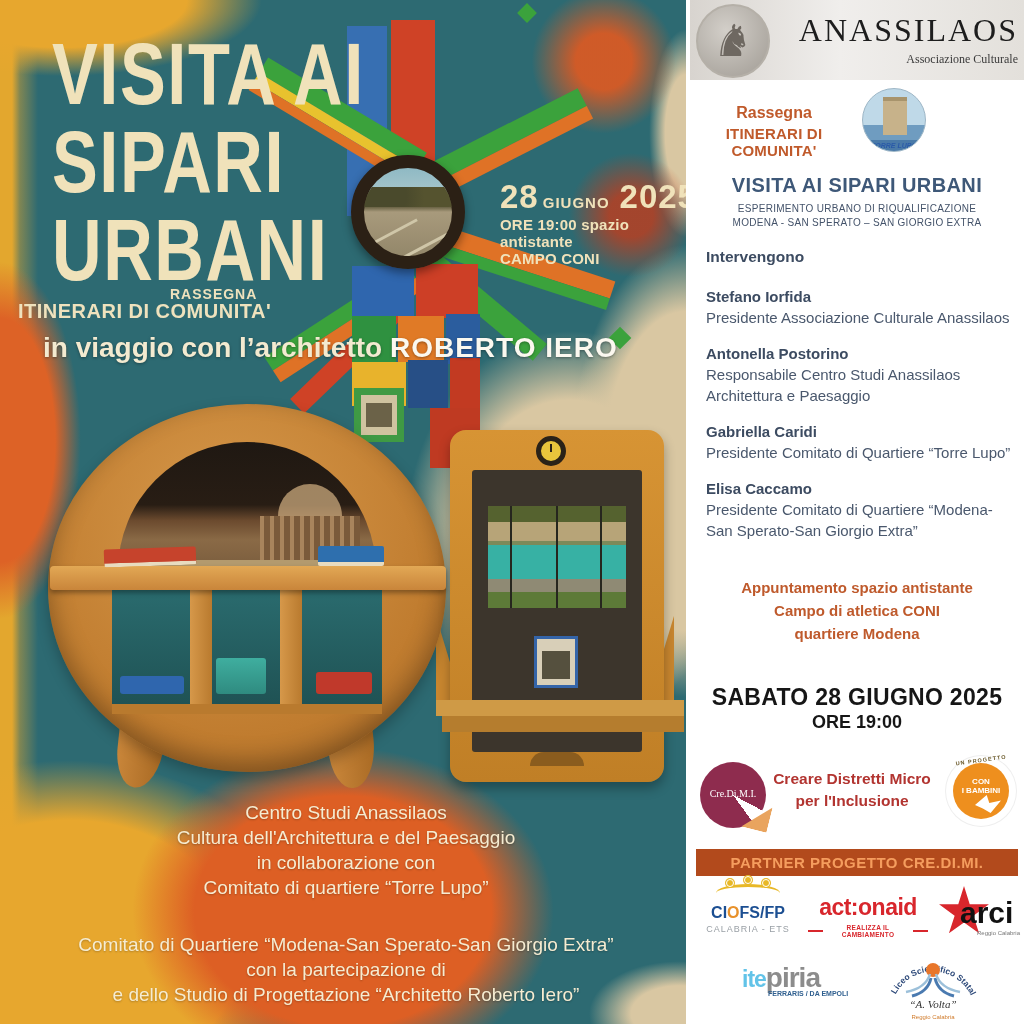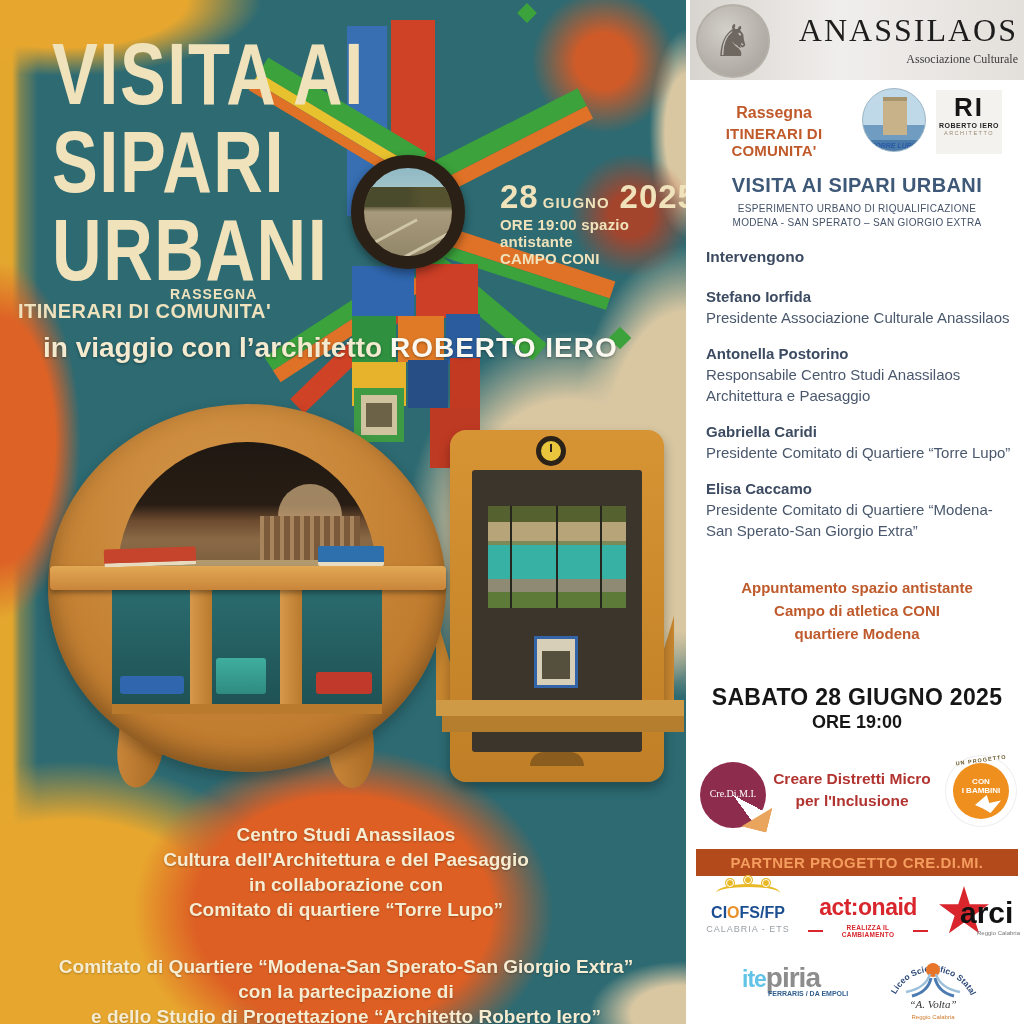--- a/index.html
+++ b/index.html
@@ -33,21 +33,21 @@
   .p-date{position:absolute;left:500px;top:178px;color:#f0e2ba;z-index:8;}
   .p-date .row{display:flex;align-items:baseline;gap:4px;}
   .p-day,.p-year{font-size:33px;font-weight:bold;letter-spacing:1px;}
   .p-month{font-size:15px;font-weight:bold;letter-spacing:1px;}
   .p-year{margin-left:6px;}
   .p-dline{font-size:15px;font-weight:bold;line-height:17px;letter-spacing:.2px;}
   .p-tagline{position:absolute;left:43px;top:332px;width:640px;color:#f3ead0;font-size:28px;
              font-weight:bold;z-index:9;text-shadow:0 1px 3px rgba(0,0,0,.35);white-space:nowrap;}
   .p-tagline .arch-name{color:#fbf8ef;letter-spacing:1px;}
   .p-credits{position:absolute;left:28px;width:636px;text-align:center;color:#f6ecd1;font-size:19px;
-             font-weight:bold;line-height:25px;z-index:9;text-shadow:0 1px 2px rgba(0,0,0,.25);margin-top:22px;}
+             font-weight:normal;line-height:25px;z-index:9;text-shadow:0 1px 2px rgba(0,0,0,.25);}
   .p-credits.g1{top:800px}.p-credits.g2{top:932px}
 
   
   .arm{position:absolute;display:flex;flex-direction:column;z-index:2;}
   .arm>i{display:block;}
   .arm-blue{left:347px;top:26px;width:40px;height:190px;background:#376fb2;z-index:2;}
   .arm-red{left:391px;top:20px;width:44px;height:200px;background:#cf4226;z-index:2;}
   .a-ul{left:232px;top:150px;width:185px;height:38px;transform:rotate(31deg);transform-origin:100% 50%;}
   .a-ur{left:425px;top:168px;width:180px;height:34px;transform:rotate(-27deg);transform-origin:0 50%;}
   .a-r {left:430px;top:222px;width:190px;height:30px;transform:rotate(18deg);transform-origin:0 50%;}
@@ -353,25 +353,20 @@
 
     <div class="rass-row">
       <div class="rass-txt">
         <div class="rass-l1">Rassegna</div>
         <div class="rass-l2">ITINERARI DI COMUNITA'</div>
       </div>
       <div class="tl-logo">
         <div class="tl-tower"></div>
         <div class="tl-cap">TORRE LUPO</div>
       </div>
-      <div class="ri-logo">
-        <div class="ri-mono">RI</div>
-        <div class="ri-name">ROBERTO IERO</div>
-        <div class="ri-role">ARCHITETTO</div>
-      </div>
     </div>
 
     <div class="ev-block">
       <div class="ev-title">VISITA AI SIPARI URBANI</div>
       <div class="ev-sub">
         <div>ESPERIMENTO URBANO DI RIQUALIFICAZIONE</div>
         <div>MODENA - SAN SPERATO – SAN GIORGIO EXTRA</div>
       </div>
     </div>
 

